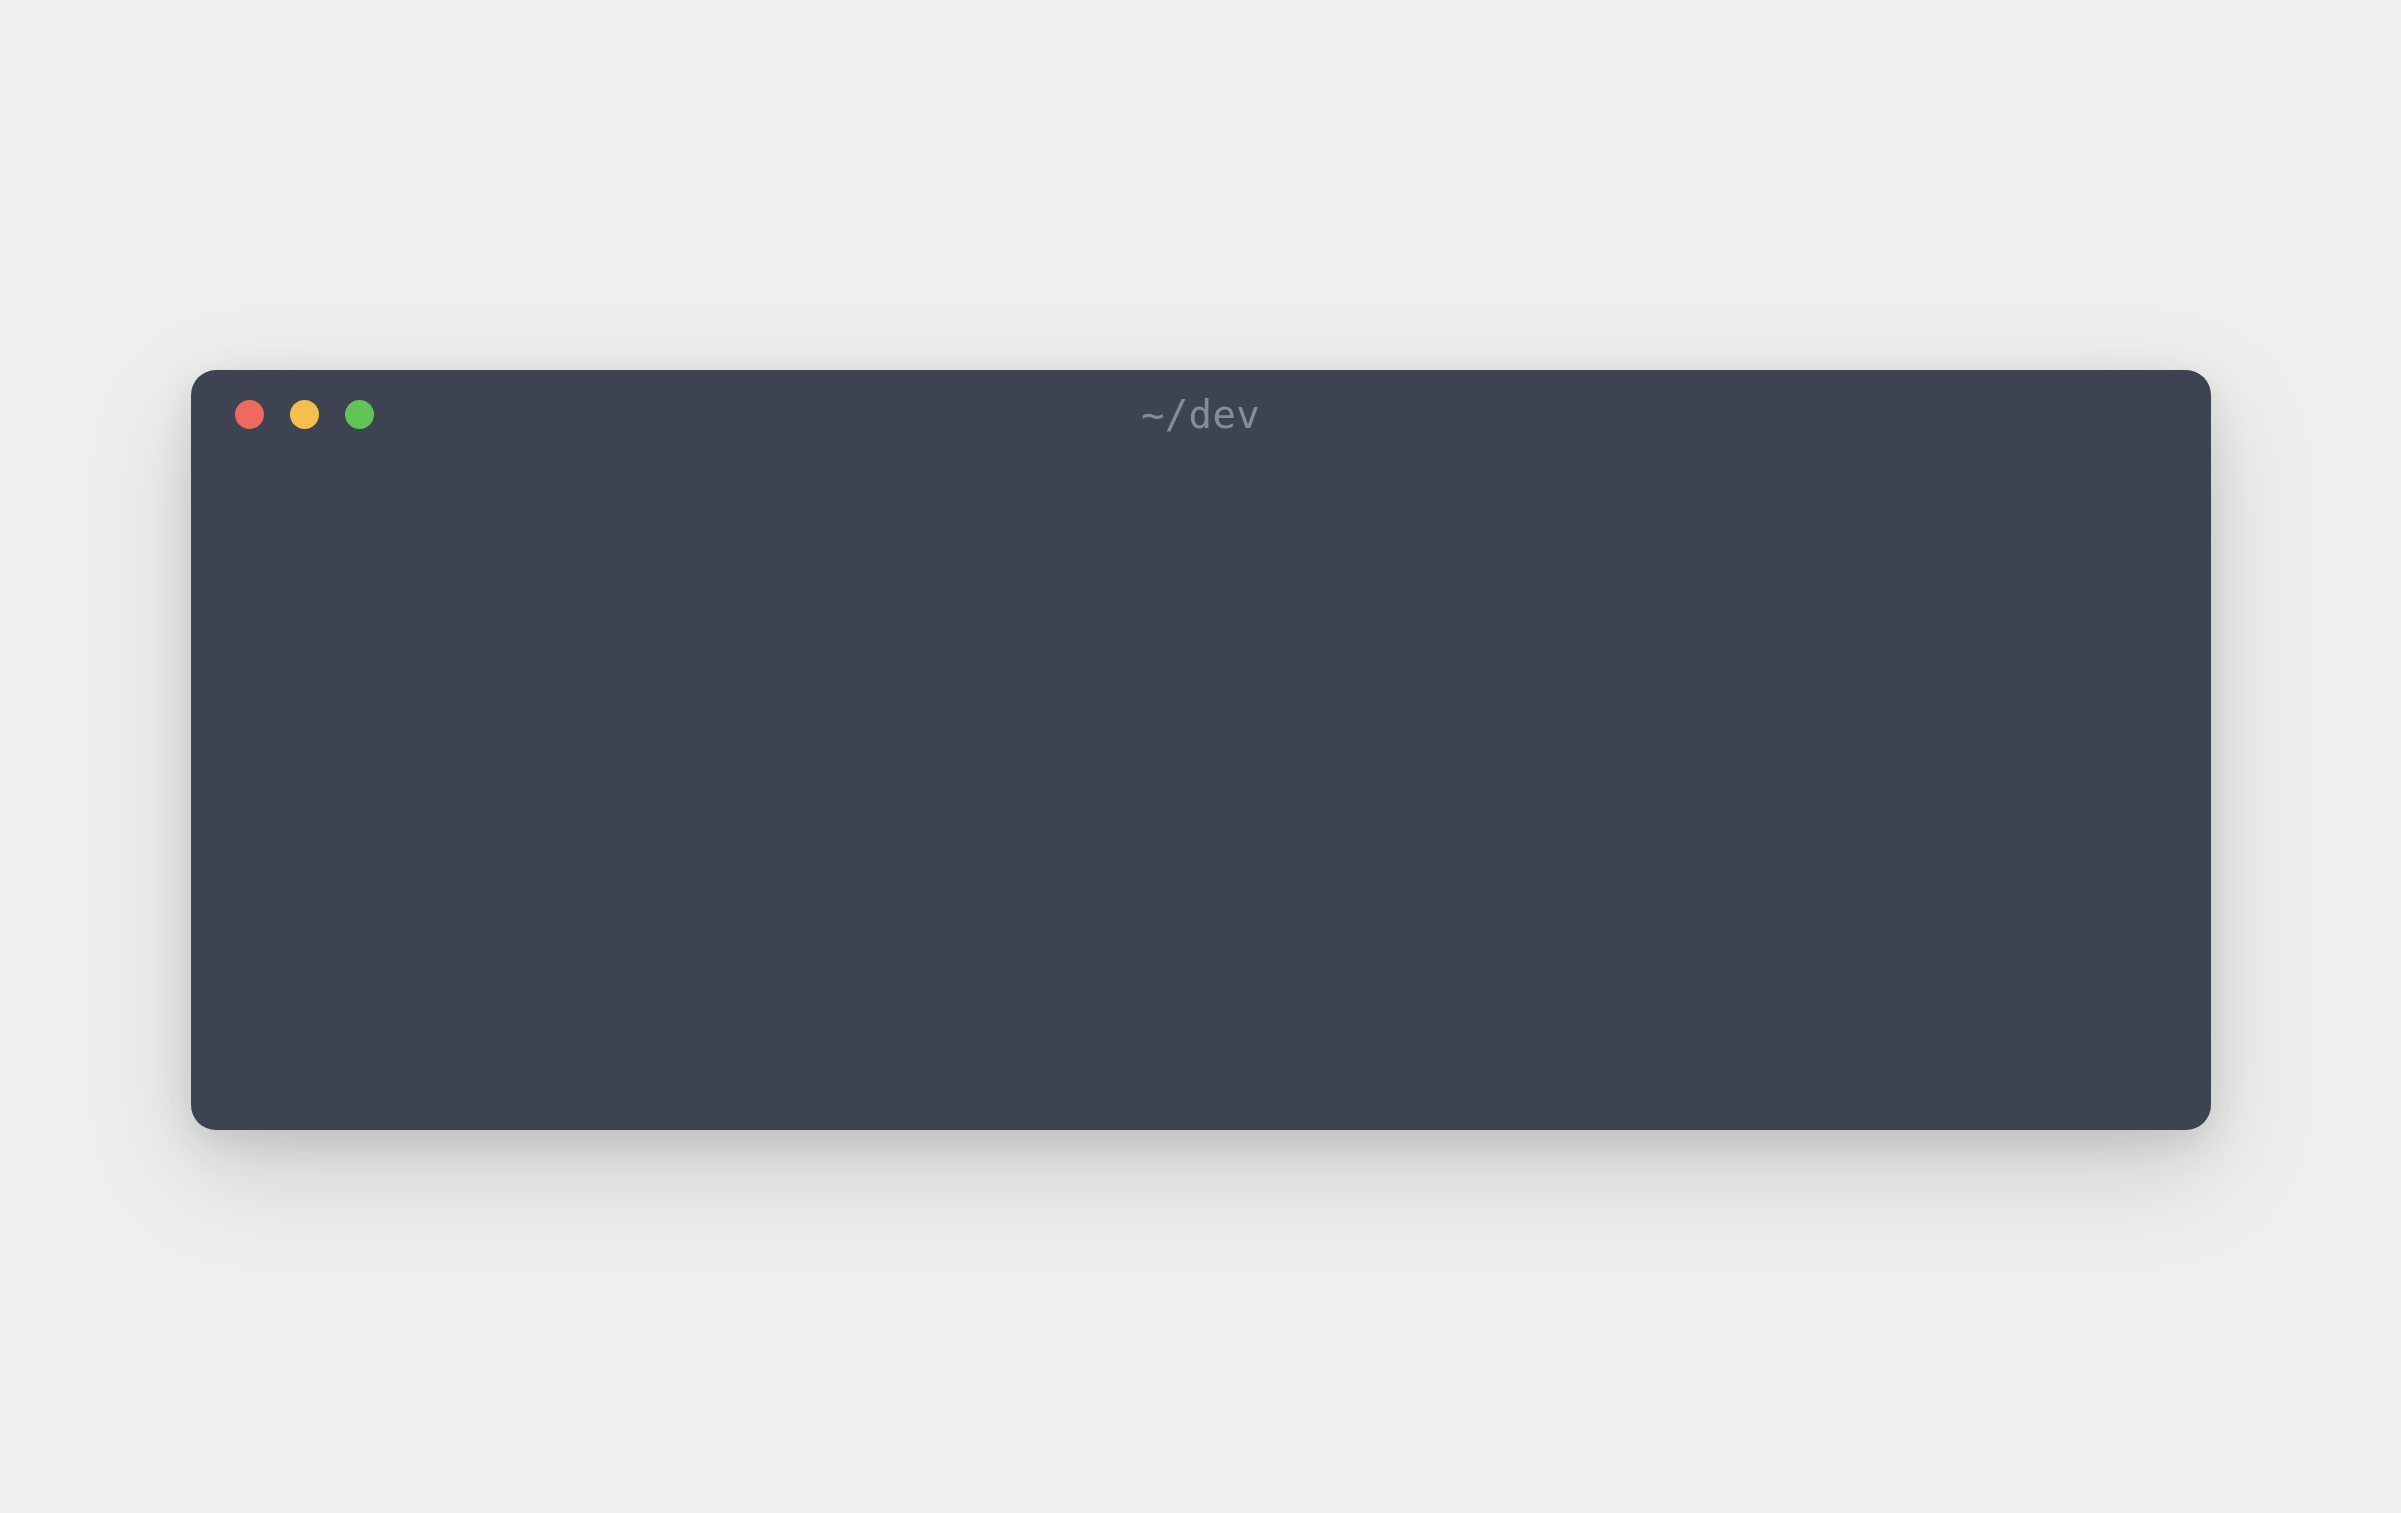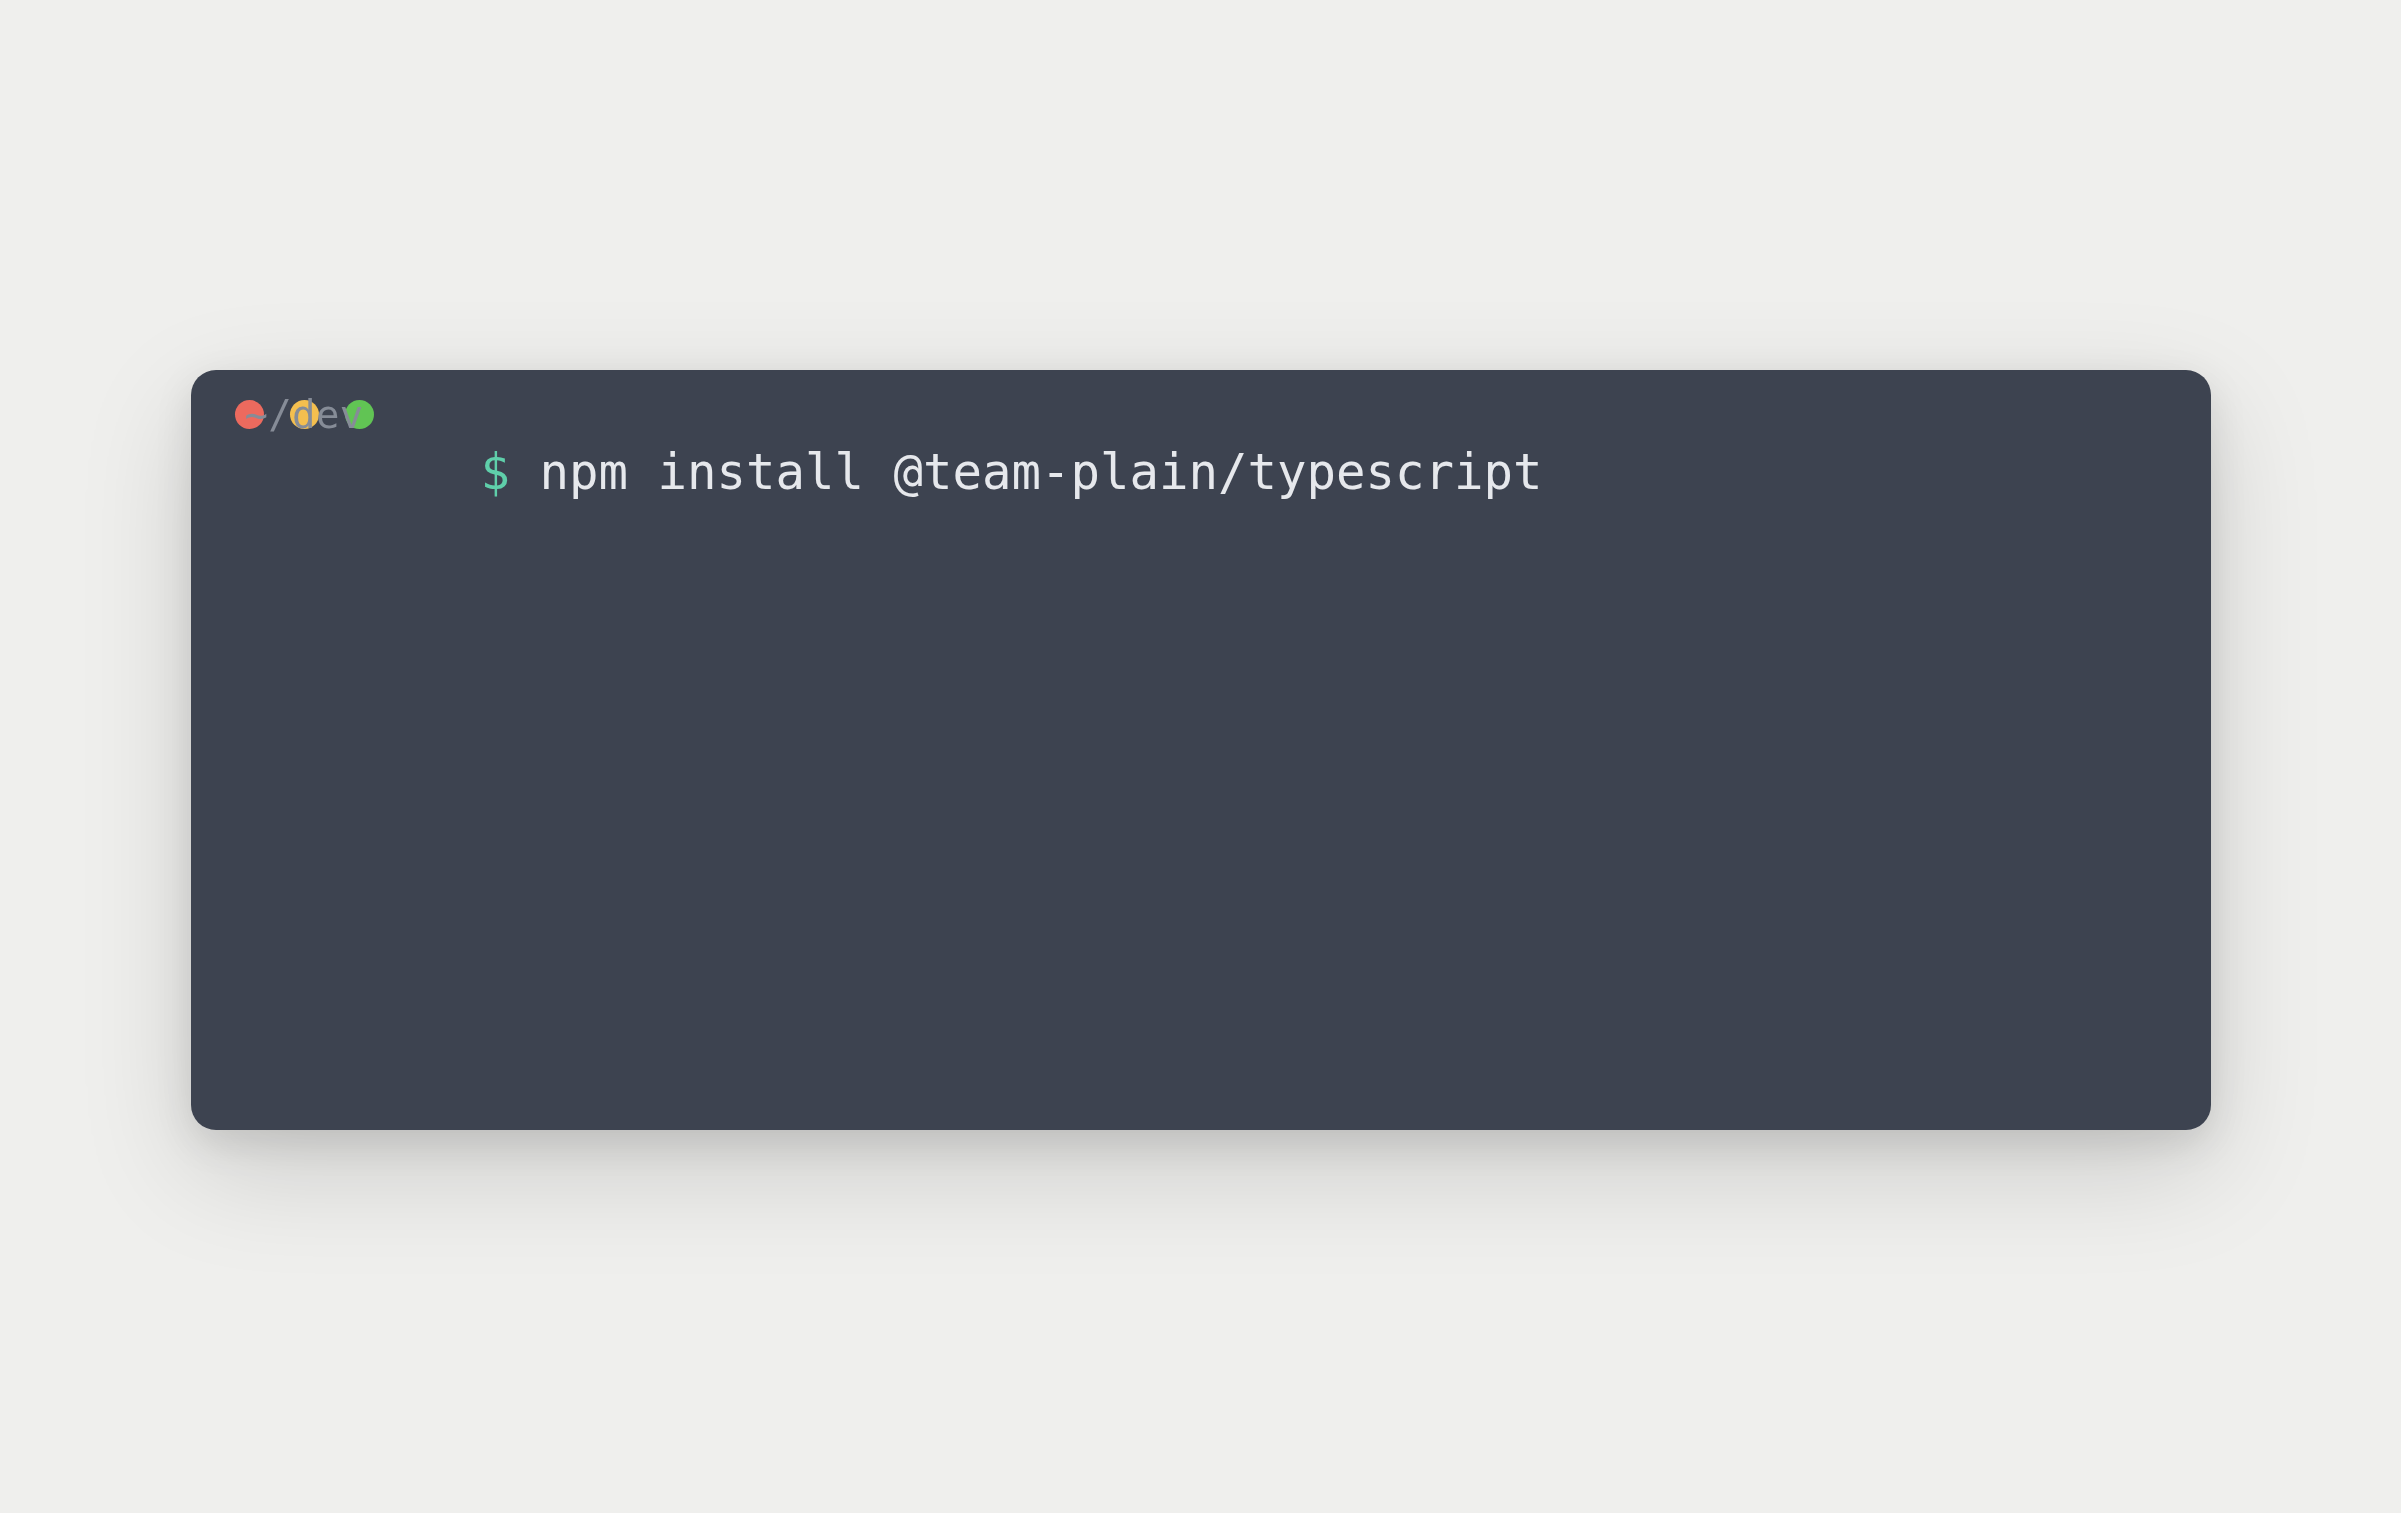--- a/index.html
+++ b/index.html
@@ -18,21 +18,21 @@
       font-family: ui-monospace, 'SF Mono', 'Menlo', 'Monaco', 'Consolas', monospace;
     }
 
     .terminal-window {
       width: 2020px;
       height: 760px;
       background: #3d4350;
       border-radius: 25px;
       box-shadow: 0 38px 113px rgba(0, 0, 0, 0.15), 0 12.5px 38px rgba(0, 0, 0, 0.1);
       display: flex;
-      flex-direction: row;
+      flex-direction: column;
       overflow: hidden;
       margin-top: -12.5px;
     }
 
     .title-bar {
       height: 88px;
       display: flex;
       align-items: center;
       padding: 0 44px;
       position: relative;
@@ -98,17 +98,14 @@
 
 <div class="terminal-window">
   <div class="title-bar">
     <div class="traffic-lights">
       <div class="traffic-light close"></div>
       <div class="traffic-light minimize"></div>
       <div class="traffic-light maximize"></div>
     </div>
     <div class="window-title">~/dev</div>
   </div>
-  <div class="terminal-body">
-    <div class="command-line"><span class="prompt">$ </span><span class="command">npm install @team-plain/typescript</span></div>
-  </div>
 </div>
 
 
 </body></html>

